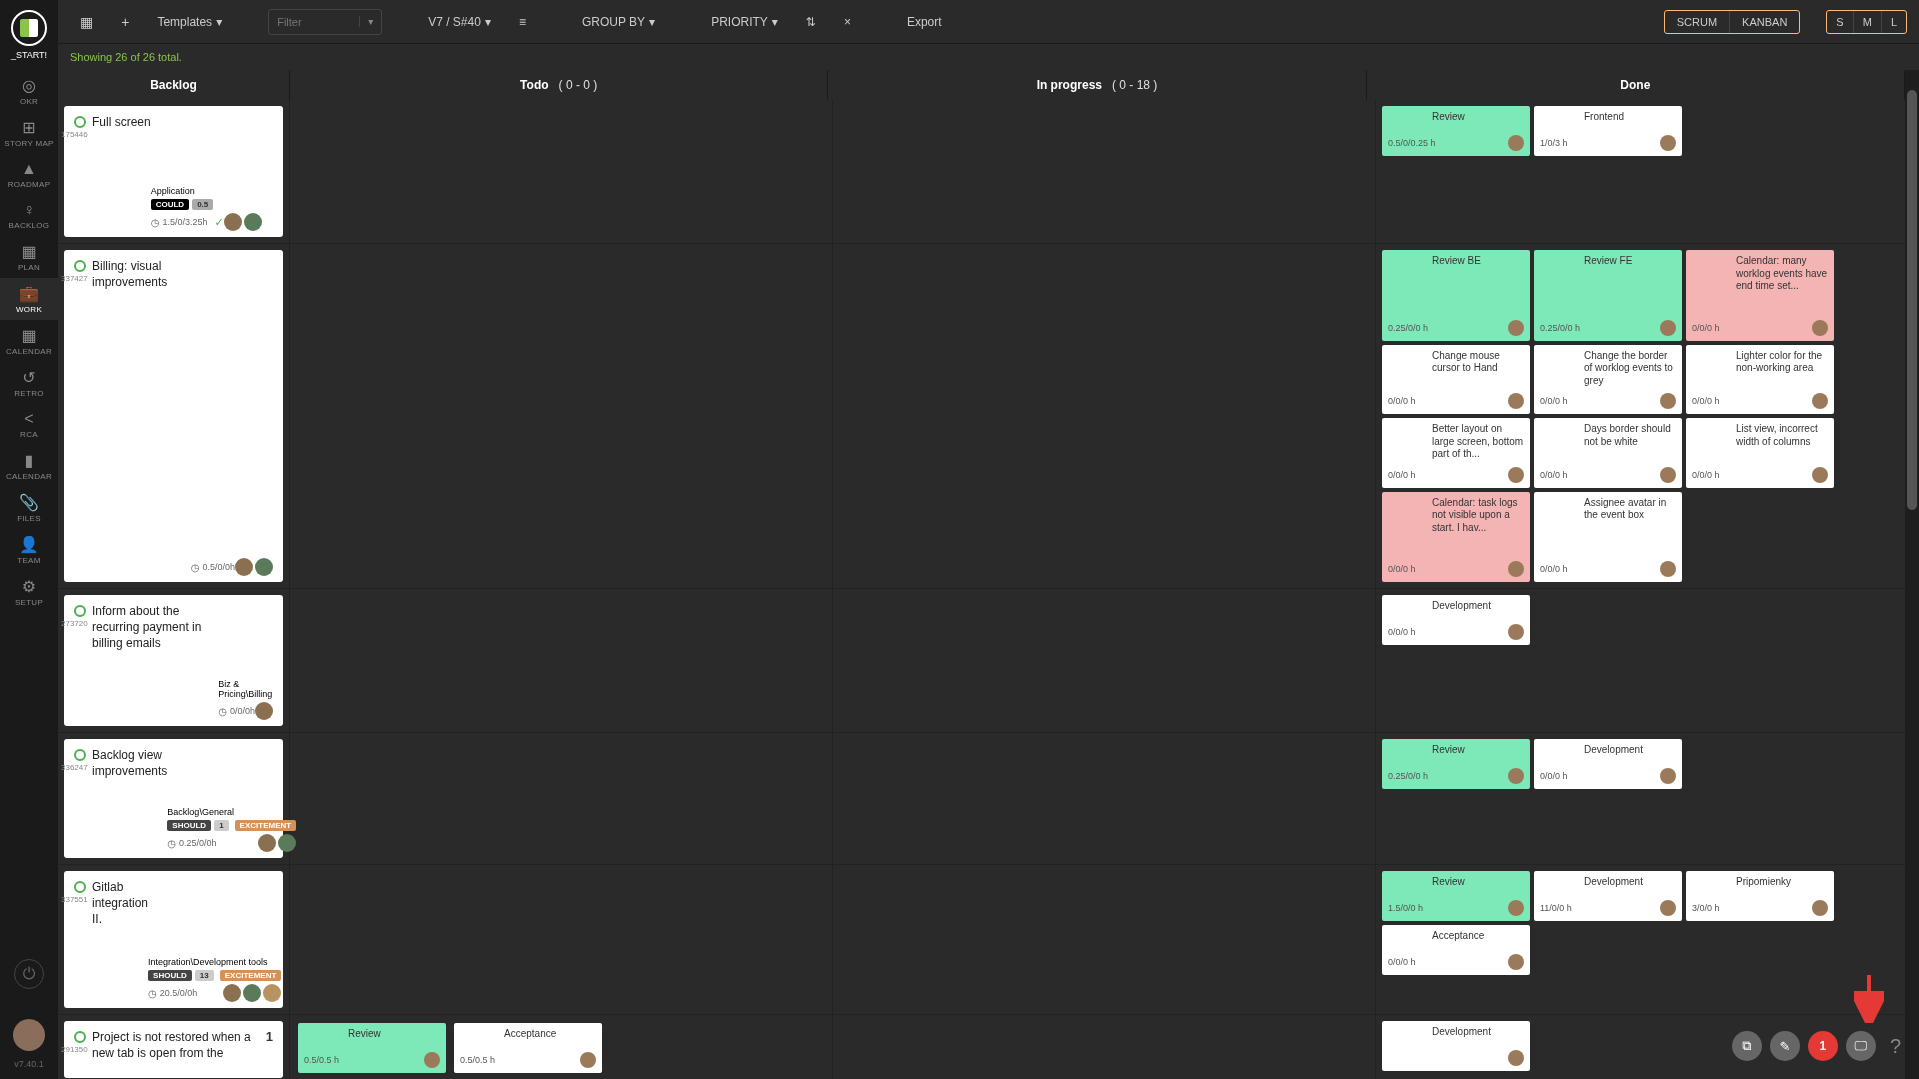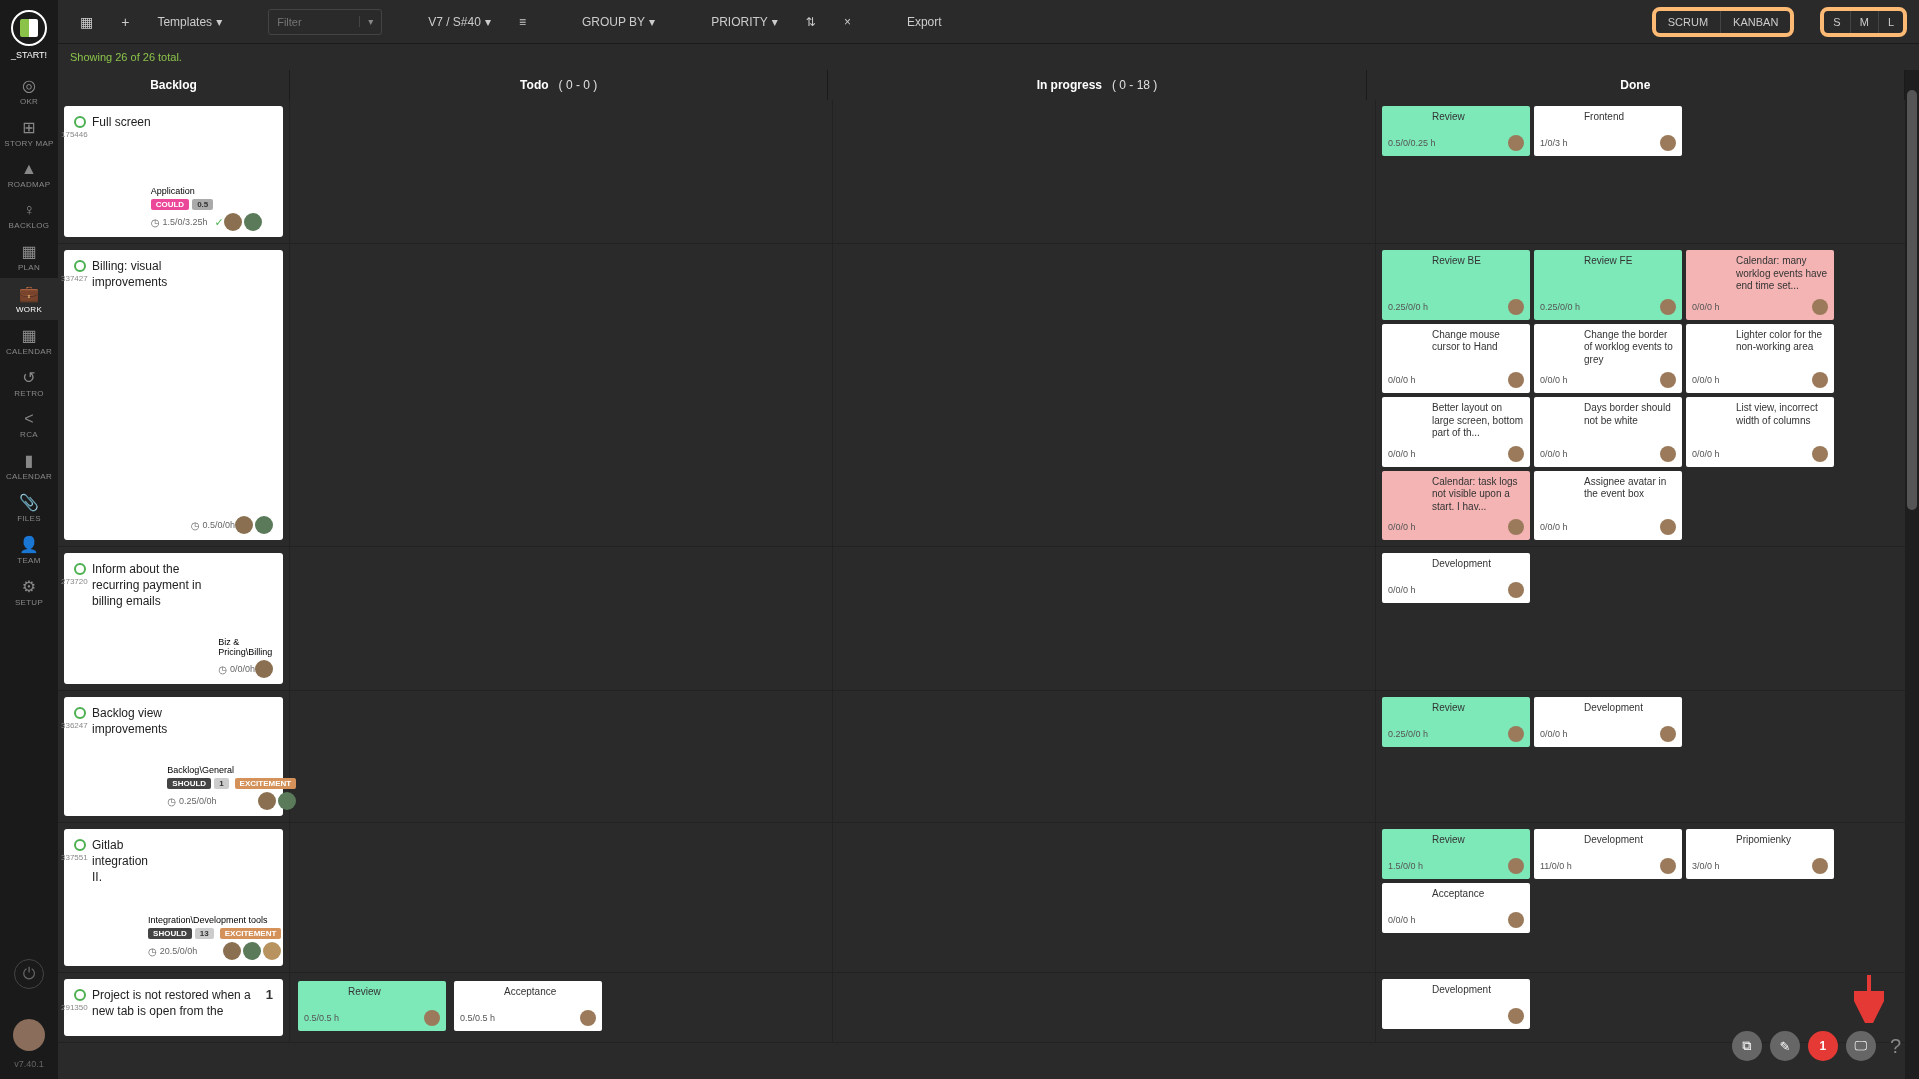--- a/index.html
+++ b/index.html
@@ -21,21 +21,21 @@
 
 
 .toolbar { position: fixed; left: 58px; top: 0; right: 0; height: 44px; background: #2a2a2a; display: flex; align-items: center; padding: 0 12px; gap: 8px; border-bottom: 1px solid #1a1a1a; z-index: 90; }
 .tb-btn { background: transparent; border: none; color: #ccc; cursor: pointer; padding: 6px 10px; font-size: 12px; display:flex; align-items:center; gap:4px;}
 .tb-icon { font-size: 14px; }
 .filter-box { border: 1px solid #444; border-radius: 3px; display: flex; align-items: center; height: 26px; }
 .filter-input { background: transparent; border: none; color: #ccc; padding: 0 8px; width: 90px; font-size: 11px; outline: none; }
 .filter-drop { border-left: 1px solid #444; padding: 0 8px; color: #888; cursor: pointer; font-size: 10px; }
 .tb-spacer { flex: 1; }
 .tb-sep { width: 20px; }
-.pill-group { border: 4px solid #fdba74; border-radius: 8px; display: flex; overflow: hidden; }
+.pill-group { border: 1px solid #fdba74; border-radius: 3px; display: flex; overflow: hidden; }
 .pill { padding: 5px 12px; font-size: 11px; cursor: pointer; color: #ccc; }
 .pill + .pill { border-left: 1px solid #444; }
 .size-group .pill { padding: 5px 9px; }
 
 
 .status-bar { position: fixed; left: 58px; top: 44px; right: 0; height: 26px; padding: 0 12px; display: flex; align-items: center; color: #8bc34a; font-size: 11px; z-index: 80; }
 
 
 .col-headers { position: fixed; left: 58px; top: 70px; right: 14px; height: 30px; display: flex; z-index: 70; background:#2a2a2a; }
 .col-header { display: flex; align-items: center; justify-content: center; font-size: 12px; font-weight: bold; color: #fff; border-right: 1px solid #1a1a1a; }
@@ -57,39 +57,39 @@
 
 .bl-card { background: #fff; border-radius: 3px; padding: 8px 10px 6px 10px; position: relative; color: #333; height: 100%; display: flex; flex-direction: row; }
 .bl-head { display: flex; align-items: flex-start; gap: 6px; }
 .bl-status { width: 12px; height: 12px; border: 2px solid #4caf50; border-radius: 50%; flex-shrink: 0; margin-top: 2px; }
 .bl-title { font-size: 12px; line-height: 1.35; color: #222; }
 .bl-id { position: absolute; top: 24px; left: -3px; writing-mode: horizontal-tb; font-size: 8px; color: #888; transform-origin: left; }
 .bl-body { margin-top: auto; }
 .bl-cat { font-size: 9px; color: #000; margin-bottom: 3px; }
 .bl-tags { display: flex; gap: 3px; margin-bottom: 3px; align-items:center;}
 .tag { font-size: 8px; padding: 1px 5px; border-radius: 2px; color: #fff; font-weight: bold; }
-.tag.could { background: #ec4899; }
+.tag.could { background: #000000; }
 .tag.should { background: #444; }
 .tag.num-g { background: #aaa; color:#333; }
 .tag.num { background: #ccc; color:#333; }
 .tag.excite { background: #d4915a; }
 .bl-footer { display: flex; align-items: center; justify-content: space-between; }
 .bl-time { font-size: 9px; color: #666; display: flex; align-items: center; gap: 3px; }
 .bl-time::before { content: "◷"; font-size: 10px; }
 .bl-avatars { display: flex; gap: 2px; }
 .av { width: 18px; height: 18px; border-radius: 50%; background: #8a7050; }
 .av.a2 { background: #5a7a5a; }
 .av.a3 { background: #b8935f; }
 .bl-check { color: #4caf50; font-size: 11px; margin-left: 4px; }
 .bl-count { position: absolute; top: 8px; right: 10px; font-size: 13px; font-weight: bold; color: #333; }
 
 
 .sm-card { background: #fff; width: 148px; min-height: 50px; border-radius: 2px; padding: 5px 6px; color: #333; font-size: 10px; display: flex; flex-direction: column; position: relative; }
 .sm-card.green { background: #7de8b8; }
-.sm-card.pink { background: #f4b4b4; }
+.sm-card.pink { background: #f4b4b4; gap: 21px; }
 .sm-title { font-size: 10px; line-height: 1.25; margin-bottom: auto; color: #333; padding-left: 44px; }
 .sm-footer { display: flex; align-items: center; justify-content: space-between; margin-top: 6px; }
 .sm-time { font-size: 9px; color: #555; }
 .sm-av { width: 16px; height: 16px; border-radius: 50%; background: #9a7a5a; }
 
 
 .float-br { position: fixed; right: 18px; bottom: 18px; display: flex; align-items: center; gap: 8px; z-index: 200; }
 .fab { width: 30px; height: 30px; border-radius: 50%; display: flex; align-items: center; justify-content: center; cursor: pointer; color: #fff; font-size: 13px; }
 .fab.grey { background: #666; }
 .fab.red { background: #e53935; font-weight: bold; font-size: 12px; }

